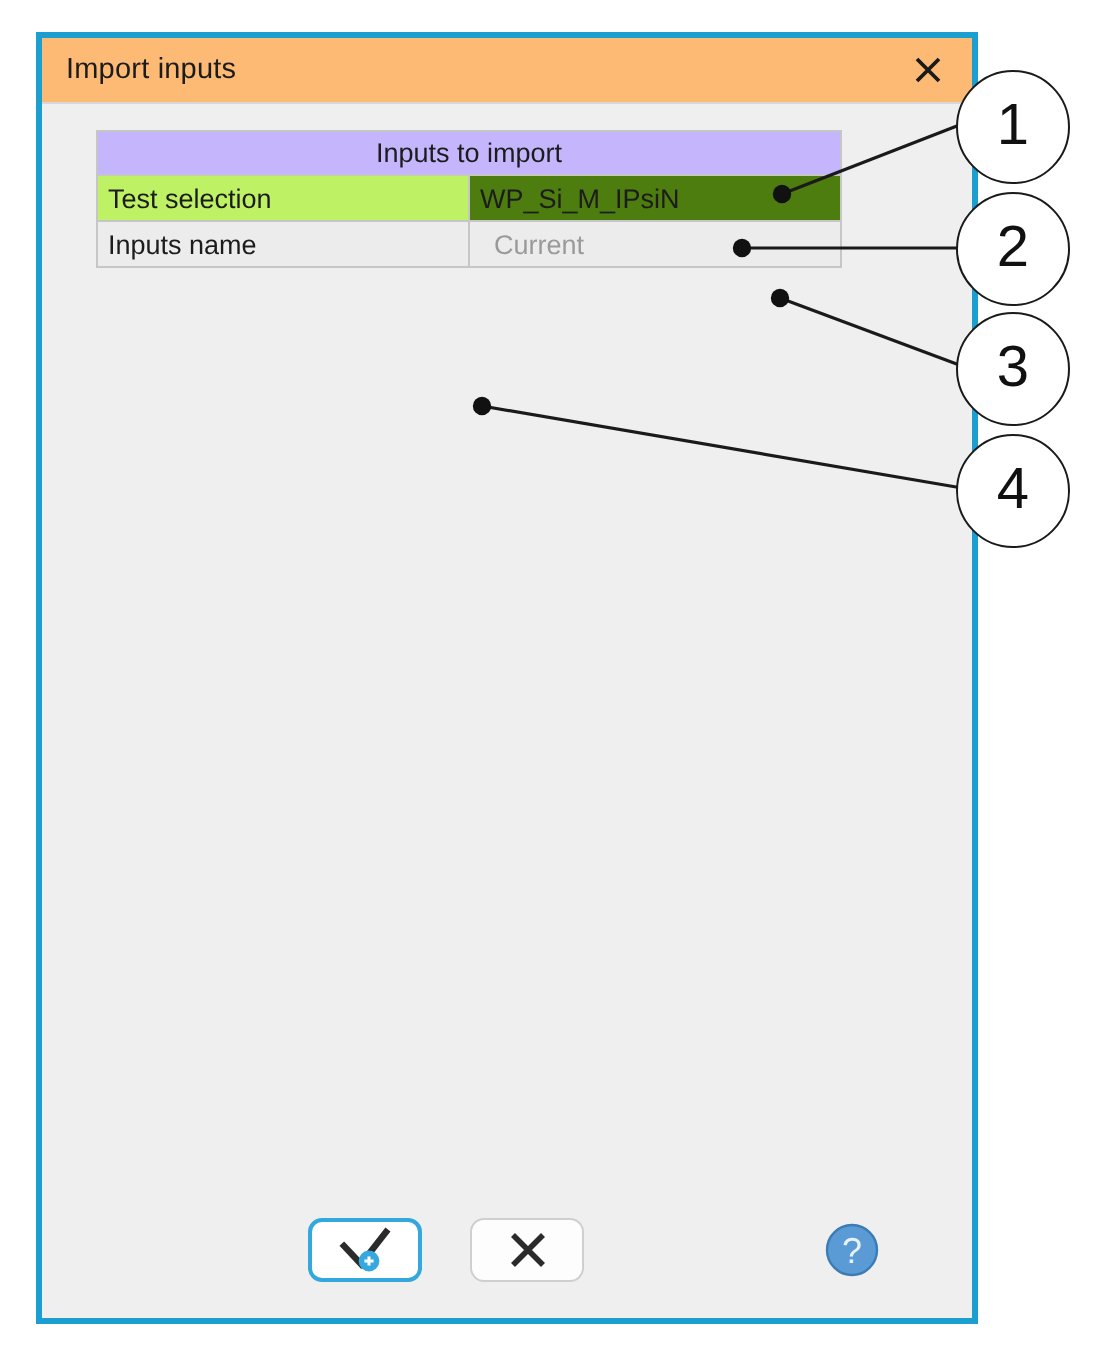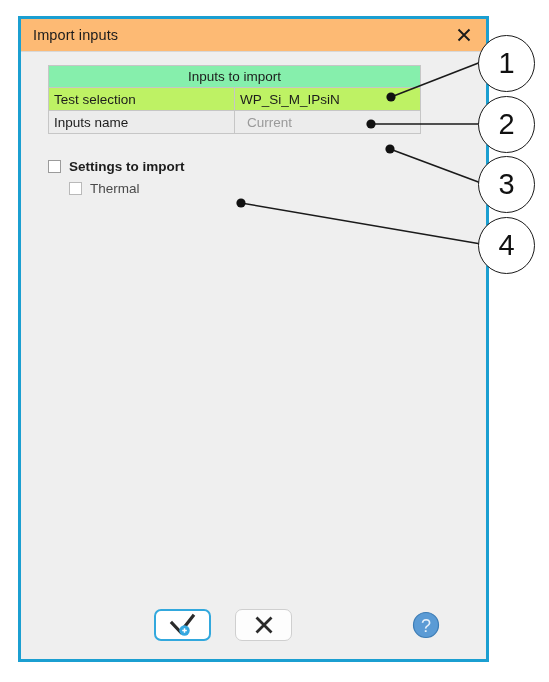--- a/index.html
+++ b/index.html
@@ -70,41 +70,41 @@
     position: absolute;
     left: 27px;
     top: 13px;
     width: 373px;
     border-collapse: collapse;
     border: 1px solid #c6c6c6;
     background: #ffffff;
     table-layout: fixed;
   }
   #inputs-table th {
-    background: #86efac;
+    background: #c4b5fd;
     border: 1px solid #c6c6c6;
     font-size: 13.5px;
     font-weight: normal;
     color: #1c1c1c;
     height: 21px;
     text-align: center;
     padding: 0;
   }
   #inputs-table td {
     border: 1px solid #c6c6c6;
     height: 22px;
     font-size: 13.5px;
     color: #1c1c1c;
     padding: 0 0 0 5px;
     vertical-align: middle;
     overflow: hidden;
     white-space: nowrap;
   }
   #inputs-table td.label-cell { width: 196px; background: #bef264; }
-  #inputs-table td.value-cell { background: #bef264; }
+  #inputs-table td.value-cell { background: #4d7c0f; }
   #inputs-table tr.striped td { background: #ececec; }
   #inputs-table td.placeholder { color: #9a9a9a; padding-left: 12px; }
 
   
   #settings-group {
     position: absolute;
     left: 27px;
     top: 104px;
   }
   .cb-row {
@@ -218,30 +218,20 @@
           <td class="label-cell">Test selection</td>
           <td class="value-cell">WP_Si_M_IPsiN</td>
         </tr>
         <tr class="striped">
           <td class="label-cell">Inputs name</td>
           <td class="value-cell placeholder">Current</td>
         </tr>
       </tbody>
     </table>
 
-    <div id="settings-group">
-      <div class="cb-row">
-        <span class="cbox"></span>
-        <span class="cb-label bold">Settings to import</span>
-      </div>
-      <div class="cb-row indent">
-        <span class="cbox light"></span>
-        <span class="cb-label muted">Thermal</span>
-      </div>
-    </div>
 
     <div id="footer">
 
       <div class="btn" id="ok-btn">
         <svg width="32" height="26" viewBox="0 0 32 26" aria-hidden="true">
           <path d="M5 11 L13.5 20 L26 4" stroke="#2b2b2b" stroke-width="3.2" fill="none" stroke-linecap="square"></path>
           <circle cx="17.5" cy="18.5" r="5.2" fill="#35a8e0"></circle>
           <path d="M15.2 18.5 L19.8 18.5 M17.5 16.2 L17.5 20.8" stroke="#ffffff" stroke-width="1.5"></path>
         </svg>
       </div>

